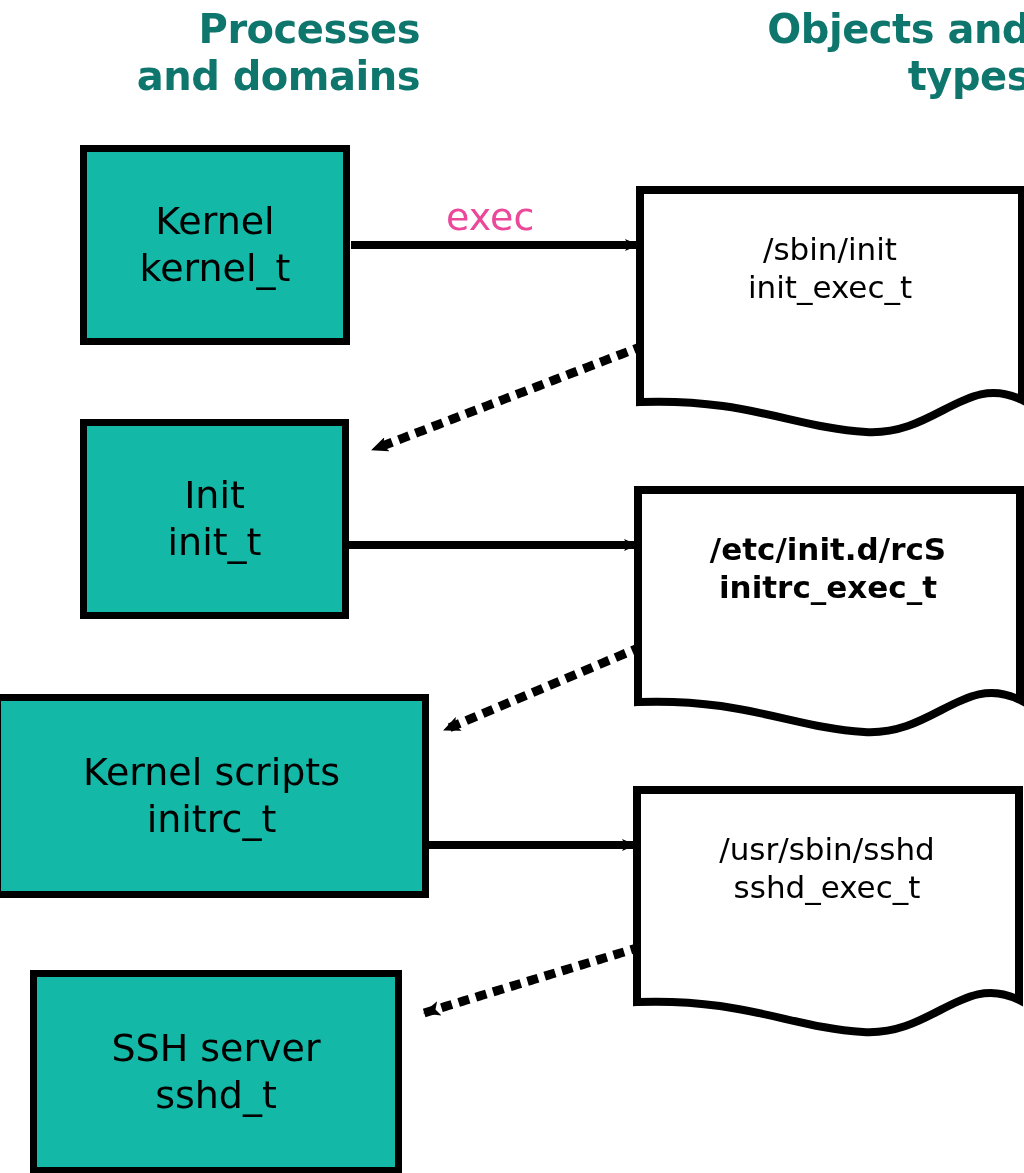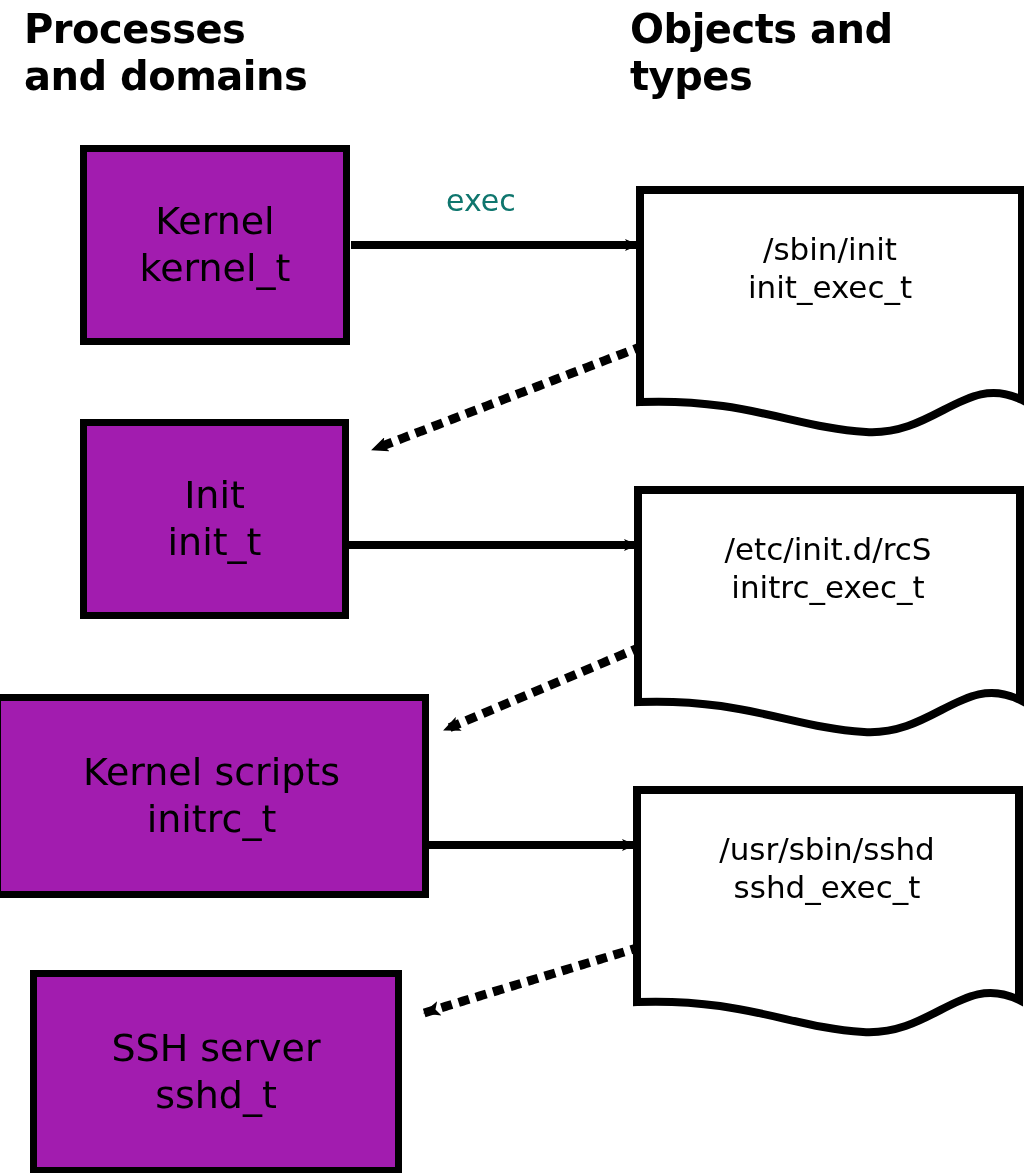--- a/index.html
+++ b/index.html
@@ -13,33 +13,33 @@
     height: 1173px;
     background: #ffffff;
     overflow: hidden;
     font-family: "DejaVu Sans", "Liberation Sans", sans-serif;
   }
   .col-header {
     position: absolute;
     font-weight: bold;
     font-size: 40px;
     line-height: 1.17;
-    color: #000000;
-    text-align: left;
+    color: #0f766e;
+    text-align: right;
     white-space: pre-line;
     letter-spacing: -0.5px;
   }
   #header-left  { left: 24px;  top: 6px;  width: 396px; }
   #header-right { left: 630px; top: 6px;  width: 400px; }
 
   .proc-box {
     position: absolute;
     box-sizing: border-box;
     border: 7px solid #000000;
-    background: #a21caf;
+    background: #14b8a6;
     display: flex;
     align-items: center;
     justify-content: center;
     color: #000000;
   }
   .proc-label {
     font-size: 38px;
     line-height: 1.24;
     text-align: center;
     white-space: pre-line;
@@ -62,23 +62,24 @@
   .edge-layer {
     position: absolute;
     left: 0; top: 0;
     width: 1024px;
     height: 1173px;
     pointer-events: none;
   }
 
   .edge-label {
     position: absolute;
-    font-size: 30px;
-    color: #0f766e;
+    font-size: 38px;
+    color: #ec4899;
     white-space: nowrap;
+    margin-top: 12px;
   }
 </style>
 </head>
 <body>
 
 <div id="canvas">
 
   <div class="col-header" id="header-left">Processes
 and domains</div>
 
@@ -131,21 +132,21 @@
   </div>
 
   <div class="doc-shape" style="left:636px; top:186px; width:388px; height:246px;">
     <svg width="388" height="246" viewBox="0 0 388 246" aria-hidden="true">
       <path d="M4 4 H386 V214 C330 186, 300 250, 230 246 C160 242, 110 212, 4 216 Z" fill="#ffffff" stroke="#000000" stroke-width="8" stroke-linejoin="miter" stroke-linecap="butt"></path>
     </svg>
     <div class="doc-label" style="top:44px; left:0;">/sbin/init
 init_exec_t</div>
   </div>
 
-  <div class="doc-shape" style="left:634px; top:486px; width:388px; height:246px;">
+  <div class="doc-shape" style="left:634px; top:486px; width:388px; height:246px;font-weight:bold;">
     <svg width="388" height="246" viewBox="0 0 388 246" aria-hidden="true">
       <path d="M4 4 H386 V214 C330 186, 300 250, 230 246 C160 242, 110 212, 4 216 Z" fill="#ffffff" stroke="#000000" stroke-width="8" stroke-linejoin="miter" stroke-linecap="butt"></path>
     </svg>
     <div class="doc-label" style="top:44px; left:0;">/etc/init.d/rcS
 initrc_exec_t</div>
   </div>
 
   <div class="doc-shape" style="left:633px; top:786px; width:388px; height:246px;">
     <svg width="388" height="246" viewBox="0 0 388 246" aria-hidden="true">
       <path d="M4 4 H386 V214 C330 186, 300 250, 230 246 C160 242, 110 212, 4 216 Z" fill="#ffffff" stroke="#000000" stroke-width="8" stroke-linejoin="miter" stroke-linecap="butt"></path>

